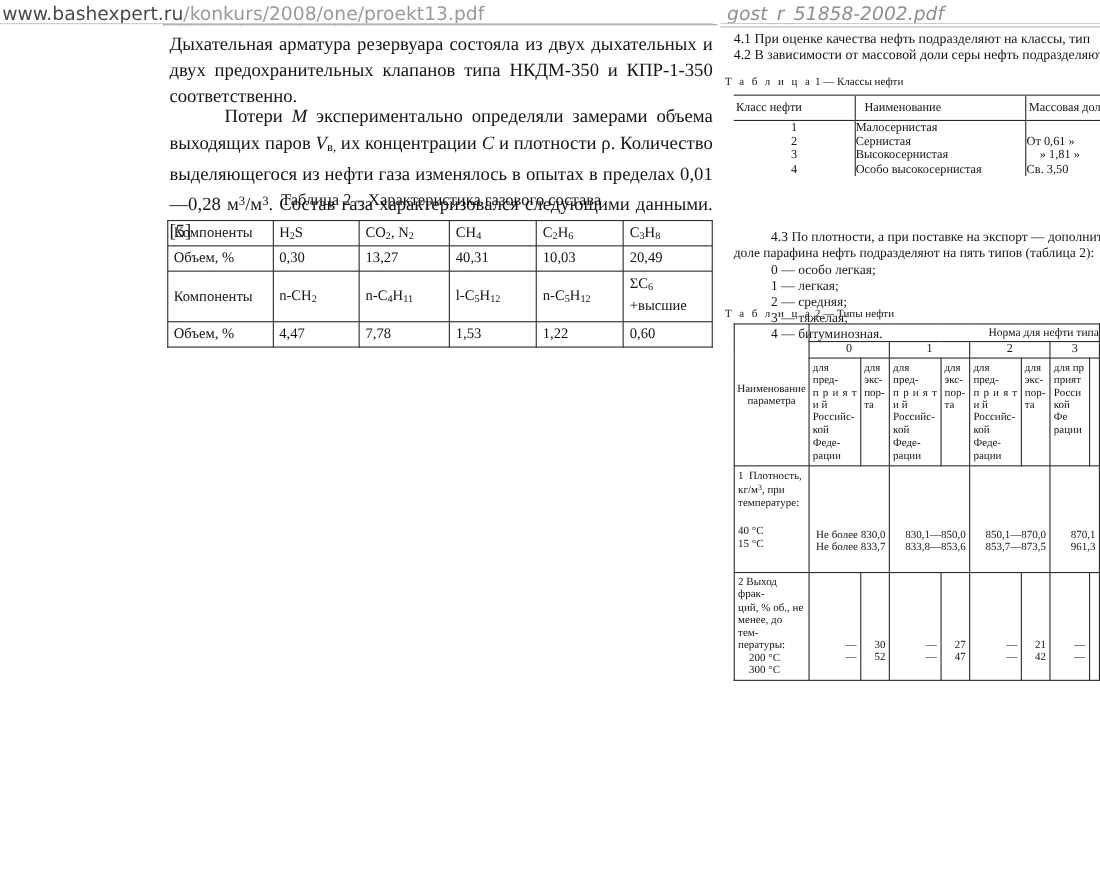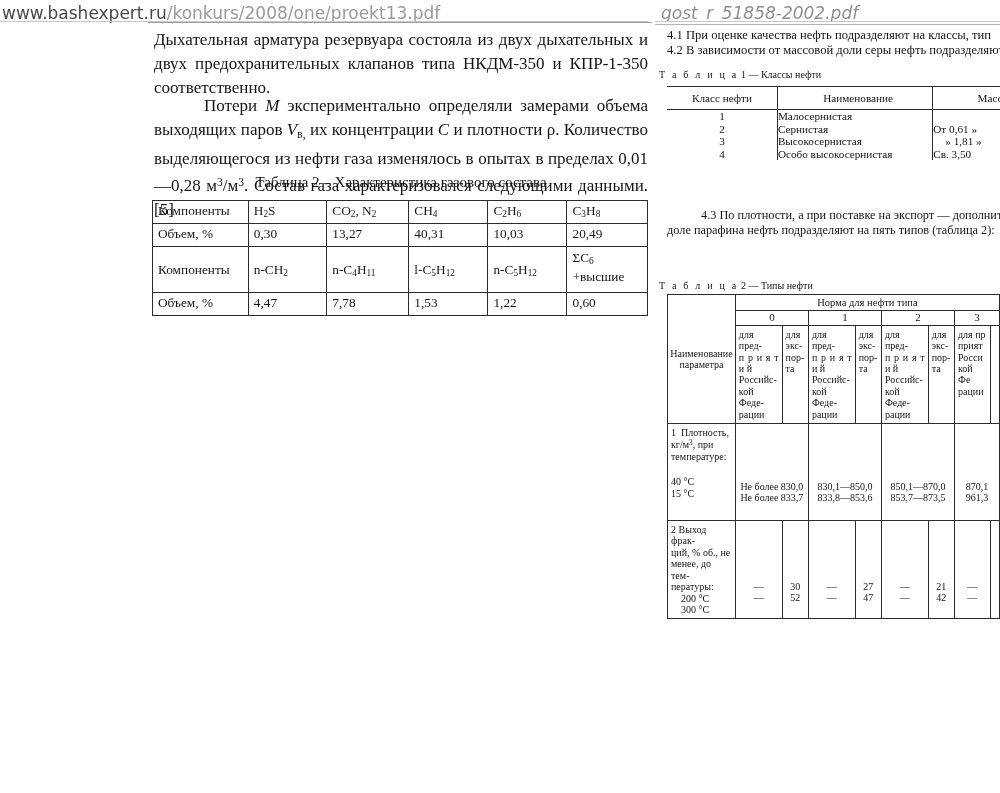--- a/index.html
+++ b/index.html
@@ -185,21 +185,20 @@
     font-size: 11.2px;
     color: #151515;
   }
   table.t1 th, table.t1 td {
     border: 0;
     padding: 0;
   }
   .t1 .hdr-row td {
     border-top: 1.4px solid #2b2b2b;
     border-bottom: 1.4px solid #2b2b2b;
-    text-align: center;
     padding: 5px 2px 5px 2px;
     font-weight: normal;
   }
   .t1 .v { border-left: 1px solid #2b2b2b; }
   .t1 td.col-a { width: 112px; }
   .t1 td.col-b { width: 150px; padding-left: 8px; }
   .t1 td.col-c { width: 158px; }
   .t1 .body-row td { padding: 0; vertical-align: top; }
   .t1 .stack { line-height: 12.6px; padding-top: 2px; }
   .t1 .ctr { text-align: center; }
@@ -222,21 +221,21 @@
   }
   table.t2 td {
     border: 1px solid #2b2b2b;
     padding: 1px 2px;
     vertical-align: top;
     line-height: 11.4px;
   }
   .t2 .w-name  { width: 68px; }
   .t2 .w-pred  { width: 57px; }
   .t2 .w-exp   { width: 25px; }
-  .t2 .ctr { text-align: center; }
+  .t2 .ctr { text-align: right; }
   .t2 .num { text-align: center; font-size: 11px; }
   .t2 sup { font-size: 0.72em; vertical-align: 0.4em; }
   .t2 .justify { text-align: justify; }
   .t2 .pad { padding: 3px 3px; }
 </style>
 </head>
 <body>
 
 <div class="url-bar">
   <div class="url-left"><span class="host">www.bashexpert.ru</span><span class="path">/konkurs/2008/one/proekt13.pdf</span></div>
@@ -328,20 +327,27 @@
           <div>Св. 3,50</div>
         </td>
       </tr>
     </tbody>
   </table>
 
   <div class="rdoc" id="r-43">
     <div style="text-indent:34px">4.3 По плотности, а при поставке на экспорт — дополнительн</div>
     <div>доле парафина нефть подразделяют на пять типов (таблица 2):</div>
   </div>
+  <div class="r43-list">
+    <div>0 — особо легкая;</div>
+    <div>1 — легкая;</div>
+    <div>2 — средняя;</div>
+    <div>3 — тяжелая;</div>
+    <div>4 — битуминозная.</div>
+  </div>
 
   <div class="gost-cap" id="cap-t2"><span class="sp">Т а б л и ц а</span>&nbsp;<span>2 — Типы нефти</span></div>
 
   <table class="t2">
     <tbody>
 
       <tr>
         <td class="w-name" rowspan="3" style="vertical-align:middle;text-align:center">
           <div>Наименование</div>
           <div>параметра</div>

